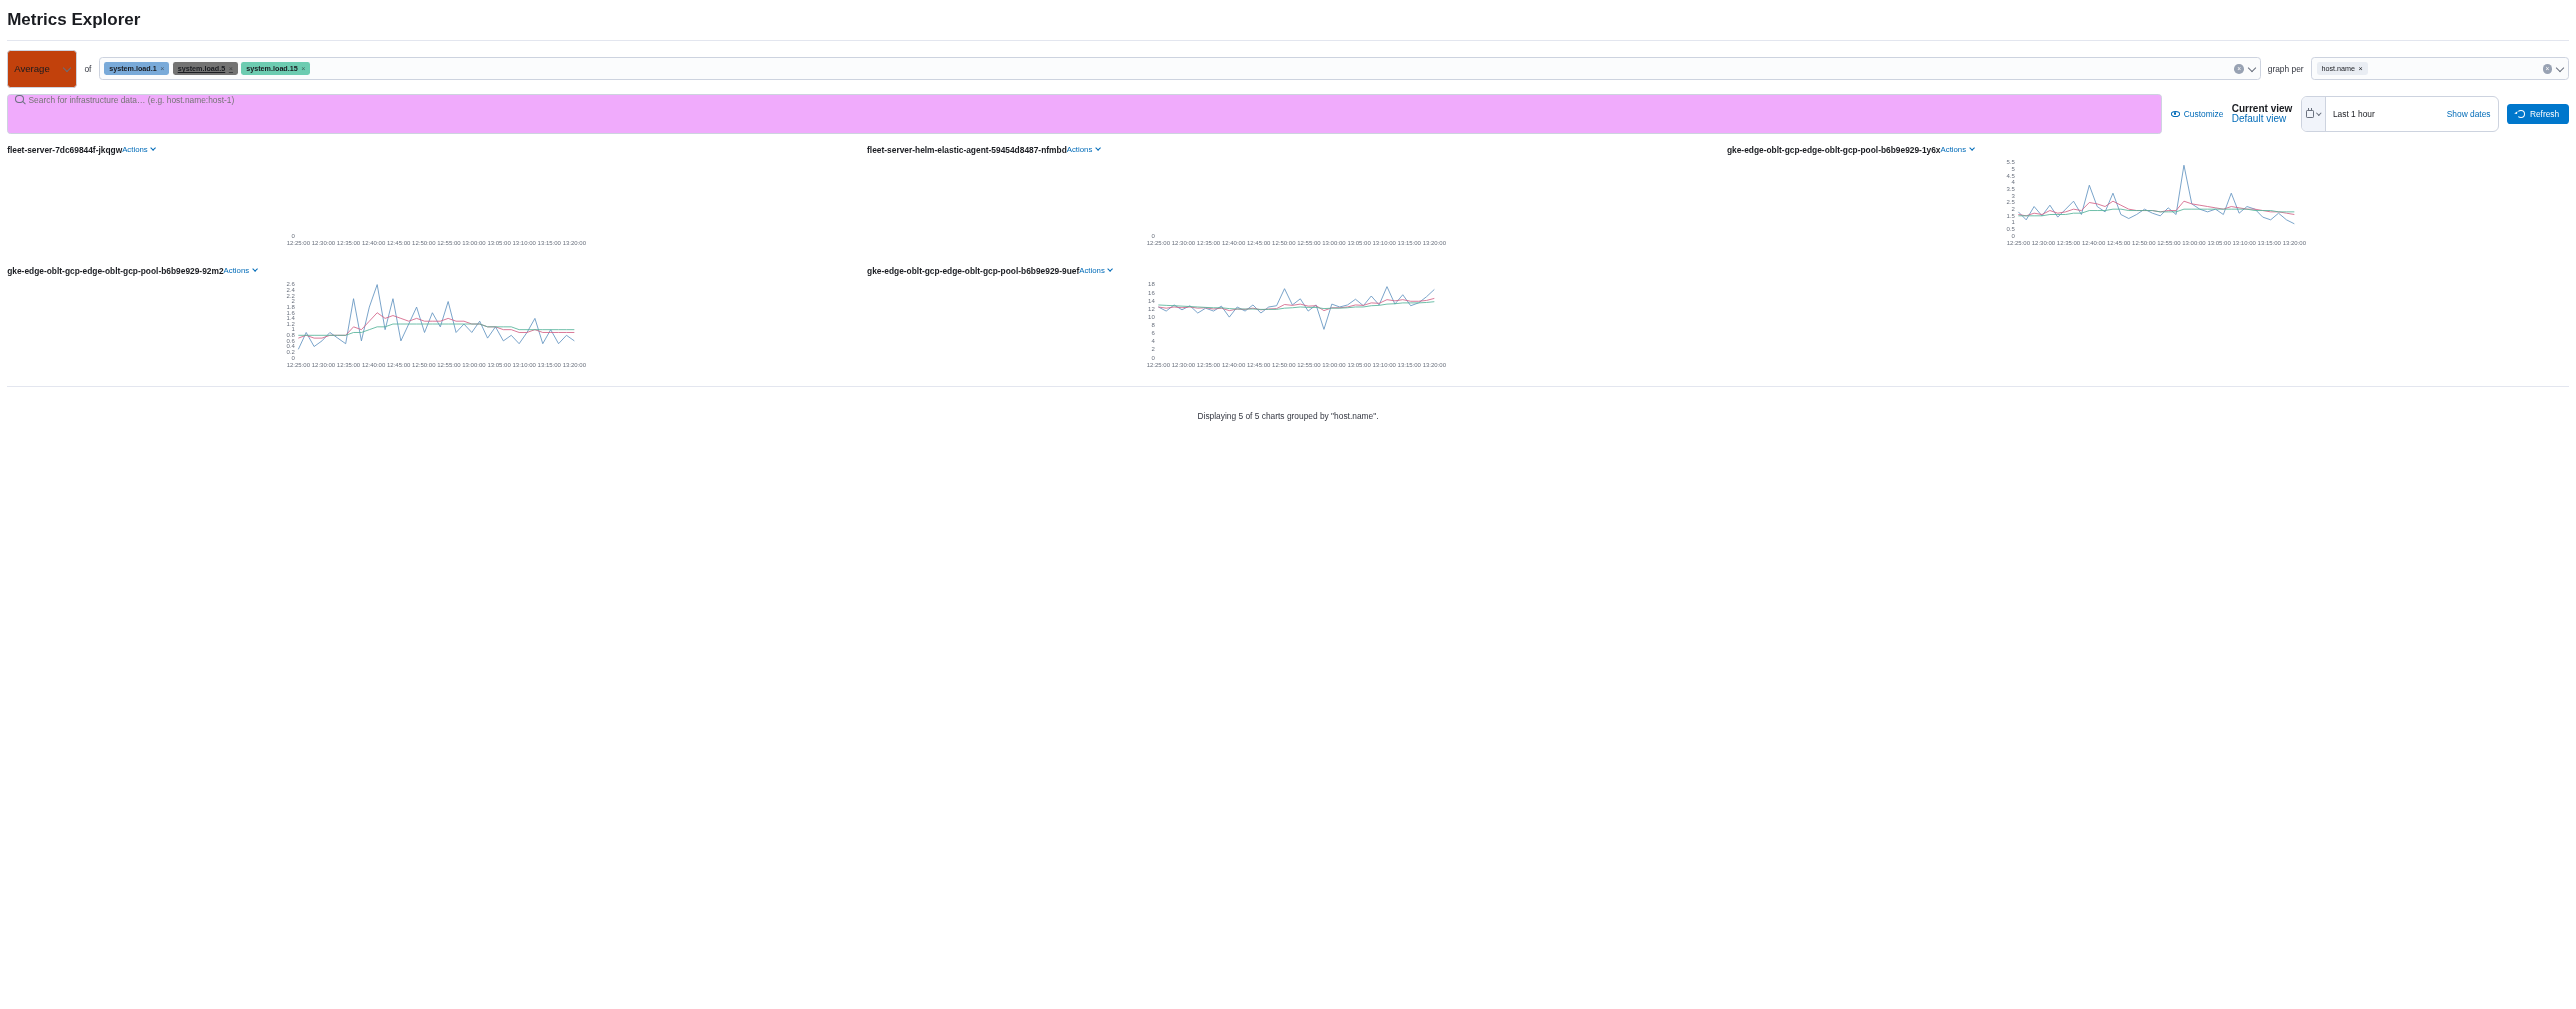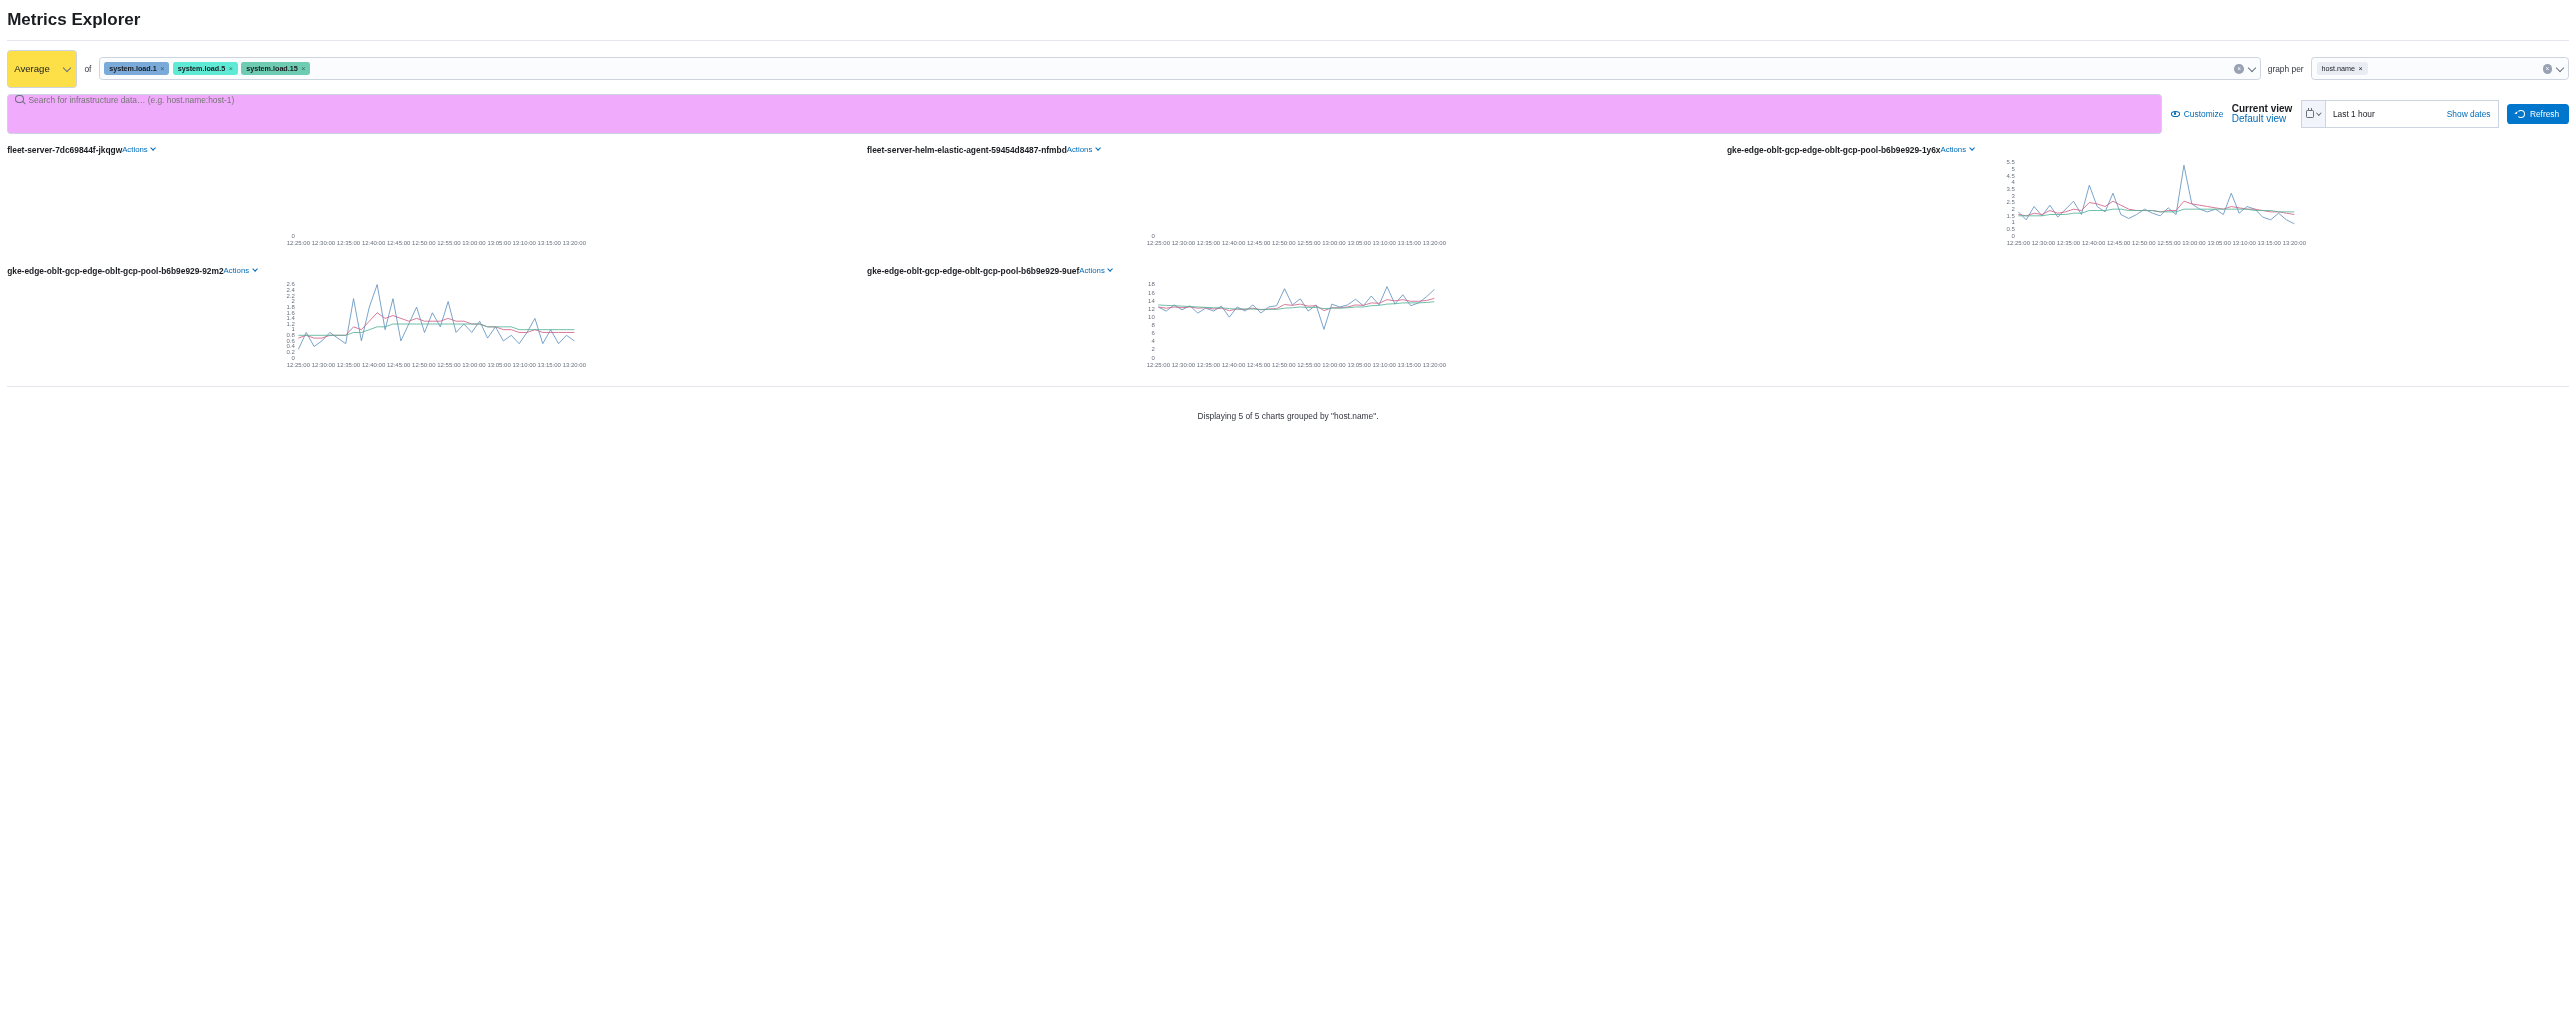--- a/index.html
+++ b/index.html
@@ -3,30 +3,30 @@
 <meta charset="utf-8">
 <style>
   * { box-sizing: border-box; margin: 0; padding: 0; }
   body { font-family: -apple-system, BlinkMacSystemFont, "Segoe UI", Helvetica, Arial, sans-serif; background: #fff; color: #1a1c21; padding: 4.8px 7.2px; }
 
   h1.page-title { font-size: 17px; font-weight: 700; margin: 4.8px 0 10.8px; }
   hr.sep { border: none; border-top: 0.6px solid #e3e6ef; margin: 0 0 8.4px; }
 
   
   .row1 { display: flex; align-items: center; gap: 7.2px; margin-bottom: 6px; }
-  .select-like, .input-like { display: inline-flex; align-items: center; border: 0.6px solid #cdd3df; border-radius: 3.6px; background: #fde047; height: 23px; padding: 18px 6px; }
+  .select-like, .input-like { display: inline-flex; align-items: center; border: 0.6px solid #cdd3df; border-radius: 3.6px; background: #c2410c; height: 23px; padding: 18px 6px; }
   .select-like { min-width: 70px; justify-content: space-between; gap: 6px; cursor: pointer; }
   .chev { width: 6px; height: 6px; border-right: 1.2px solid #69707d; border-bottom: 1.2px solid #69707d; transform: rotate(45deg); margin-top: -2.4px; }
   .of-label { color: #343741; font-size: 8.4px; }
 
   .metrics-box { flex: 1; display: flex; align-items: center; gap: 3.6px; height: 23px; border: 0.6px solid #cdd3df; border-radius: 3.6px; background: #fbfcfd; padding: 0 4.8px; justify-content: space-between; }
   .pill { display: inline-flex; align-items: center; gap: 3.6px; font-size: 7.2px; font-weight: 600; padding: 1.8px 4.8px; border-radius: 2.4px; color: #1a1c21; }
   .pill .x { opacity: .6; font-weight: 400; cursor: pointer; }
   .pill-blue  { background: #79aad9; }
-  .pill-pink  { background: #5eead4; }
+  .pill-pink  { background: #737373; text-decoration: underline; }
   .pill-green { background: #6dccb1; }
   .clear-ctrl { margin-left: auto; display: inline-flex; align-items: center; gap: 4.8px; }
   .circ-x { width: 9.6px; height: 9.6px; border-radius: 50%; background: #98a2b3; color: #fff; display: inline-flex; align-items: center; justify-content: center; font-size: 6.6px; cursor: pointer; }
 
   .graph-per-label { font-size: 8.4px; color: #343741; white-space: nowrap; }
   .graph-per-box { flex: 0 0 258px; display: flex; align-items: center; gap: 3.6px; height: 23px; border: 0.6px solid #cdd3df; border-radius: 3.6px; background: #fbfcfd; padding: 0 4.8px; }
   .host-pill { background: #e9edf3; font-size: 7.2px; padding: 1.8px 4.8px; border-radius: 2.4px; display: inline-flex; align-items: center; gap: 3.6px; }
 
   
   .row2 { display: flex; align-items: center; gap: 8.4px; margin-bottom: 10.8px; }
@@ -36,21 +36,21 @@
   .mag::after { content: ""; position: absolute; width: 3.6px; height: 1.2px; background: #69707d; transform: rotate(45deg); right: -3px; bottom: -1.2px; }
 
   .customize { display: inline-flex; align-items: center; gap: 3.6px; color: #006bb8; font-size: 8.4px; cursor: pointer; }
   .eye { width: 9.6px; height: 6px; border: 1.2px solid #006bb8; border-radius: 80% 80% 80% 80%; position: relative; }
   .eye::after { content: ""; position: absolute; width: 2.4px; height: 2.4px; background: #006bb8; border-radius: 50%; left: 2.4px; top: 0.6px; }
 
   .view-labels { display: flex; flex-direction: column; font-size: 10px; line-height: 9.6px; }
   .view-labels .cur { font-weight: 700; }
   .view-labels .def { color: #006bb8; cursor: pointer; }
 
-  .date-picker { display: flex; align-items: center; border: 0.6px solid #cdd3df; border-radius: 0; overflow: hidden; height: 28px; min-width: 198px; }
+  .date-picker { display: flex; align-items: center; border: 0.6px solid #cdd3df; border-radius: 6px; overflow: hidden; height: 36px; min-width: 198px; }
   .dp-icon { width: 24px; height: 100%; background: #f1f4fa; display: flex; align-items: center; justify-content: center; gap: 2.4px; border-right: 0.6px solid #cdd3df; cursor: pointer; }
   .cal { width: 8.4px; height: 8.4px; border: 1.2px solid #69707d; border-radius: 1.2px; position: relative; }
   .cal::before { content: ""; position: absolute; top: -3px; left: 1.2px; width: 1.2px; height: 2.4px; background: #69707d; }
   .cal::after  { content: ""; position: absolute; top: -3px; right: 1.2px; width: 1.2px; height: 2.4px; background: #69707d; }
   .dp-icon .chev { width: 3.6px; height: 3.6px; }
   .dp-text { flex: 1; padding: 0 7.2px; font-size: 8.4px; }
   .dp-link { color: #006bb8; font-size: 8.4px; padding: 0 7.2px; cursor: pointer; }
 
   .refresh-btn { display: inline-flex; align-items: center; gap: 4.8px; background: #07c; color: #fff; border: none; border-radius: 3.6px; height: 20px; padding: 0 9.6px; font-size: 8.4px; font-weight: 500; cursor: pointer; }
   .refresh-icn { width: 8.4px; height: 8.4px; border: 1.2px solid #fff; border-left-color: transparent; border-radius: 50%; position: relative; }

